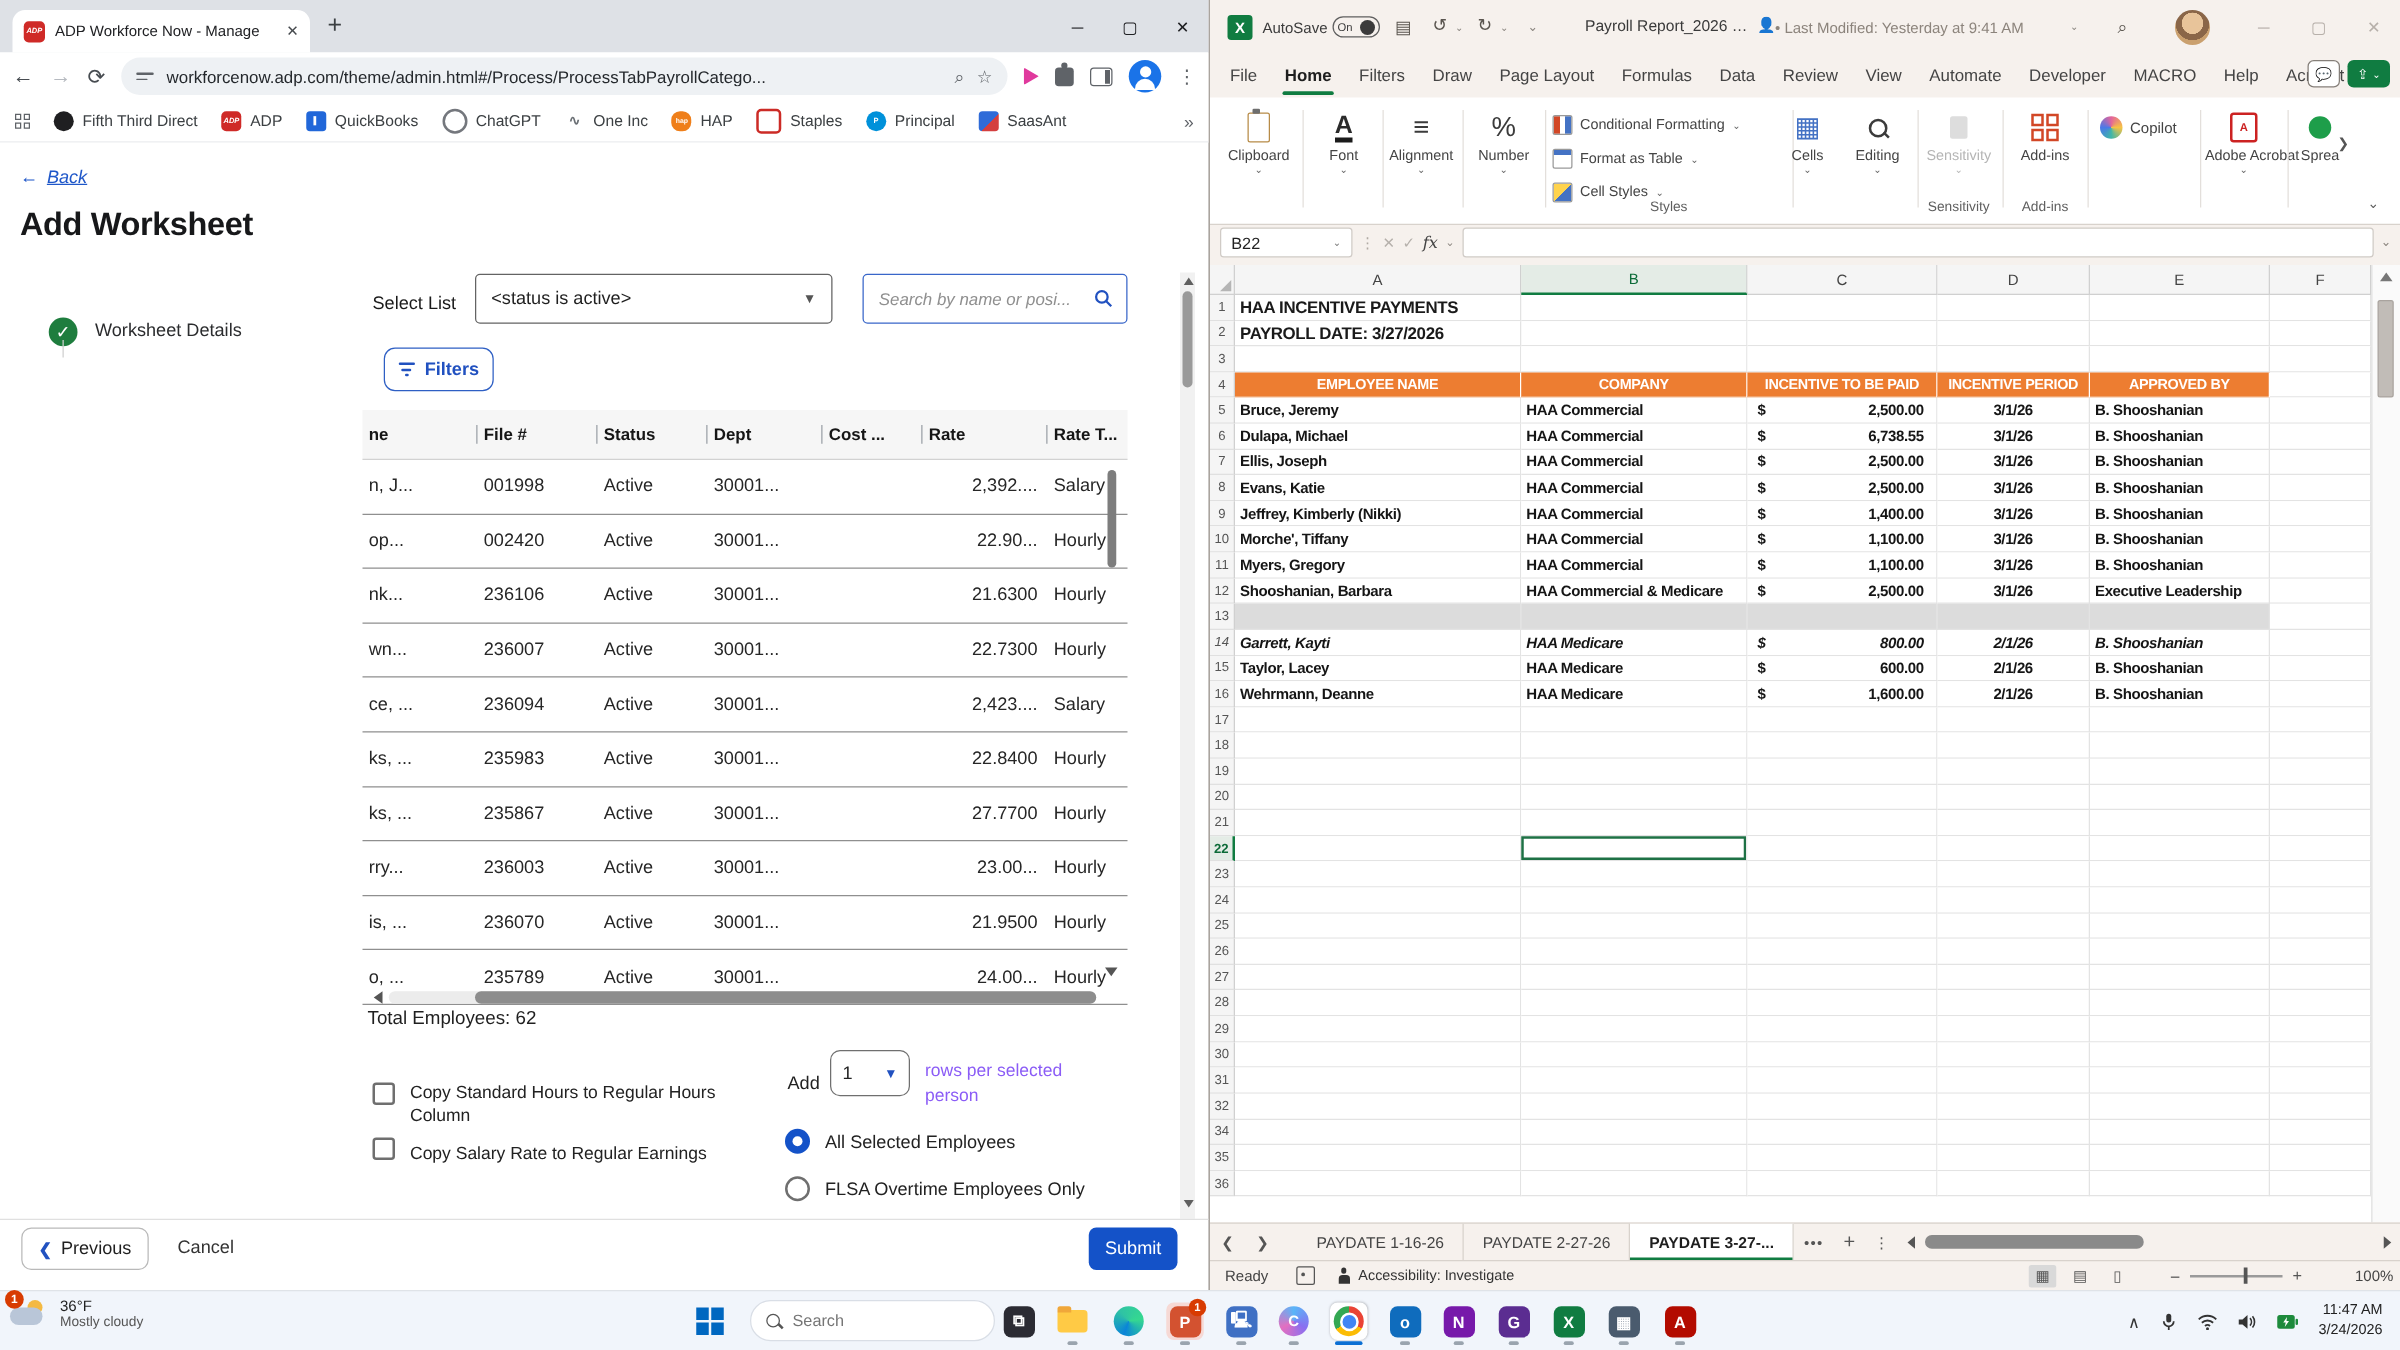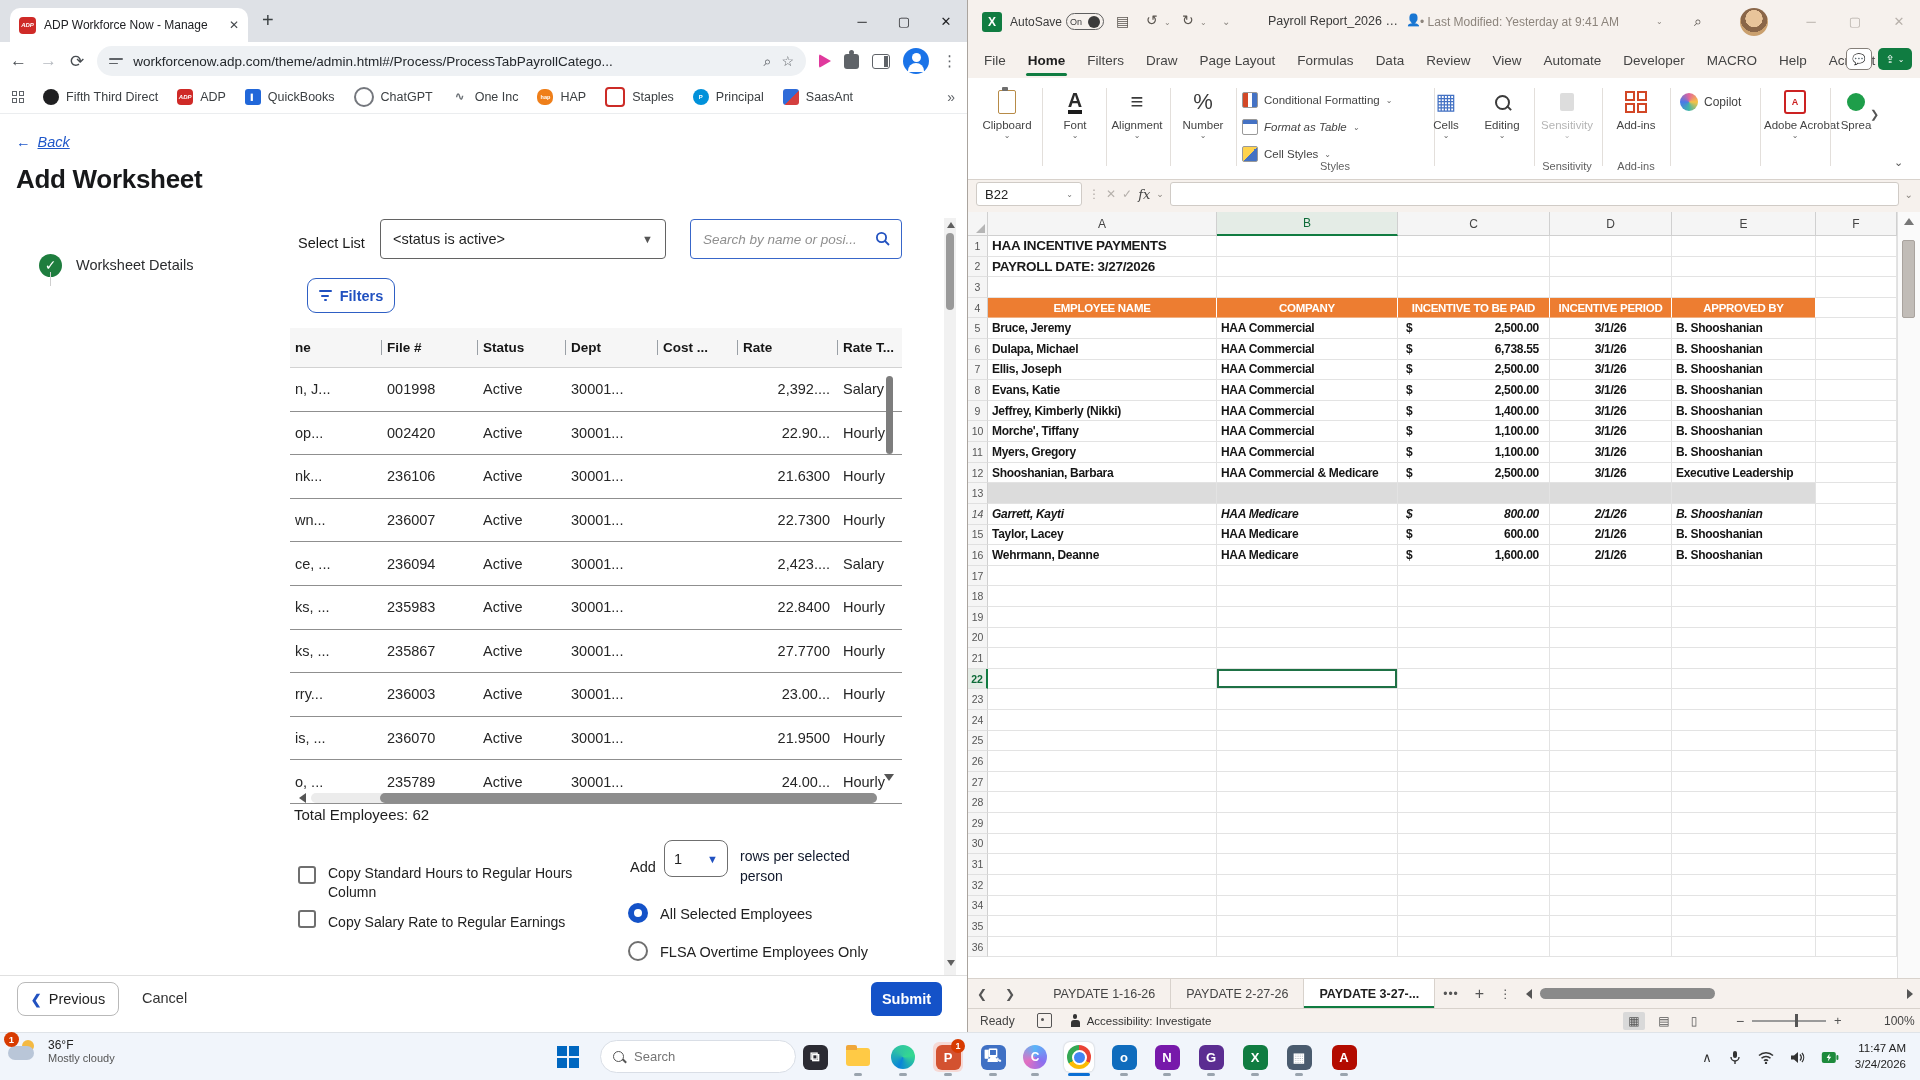--- a/index.html
+++ b/index.html
@@ -85,31 +85,31 @@
   .page-vthumb{left:946px;top:233px;width:8px;height:77px;background:#9a9a9a;border-radius:4px;}
   .page-vdown{left:947px;top:960px;width:0;height:0;border-left:4px solid transparent;border-right:4px solid transparent;border-top:6px solid #606060;}
   .total-emp{left:294px;top:806px;font-size:15px;color:#1f1f1f;}
   .chk{width:18px;height:18px;border:2px solid #6f6f6f;border-radius:3px;background:#fff;}
   .chk1{left:298px;top:866px;} .chk2{left:298px;top:910px;}
   .chk-lbl{font-size:14px;color:#222;line-height:1.35;}
   .chk1-lbl{left:328px;top:864px;width:255px;} .chk2-lbl{left:328px;top:913px;width:300px;}
   .add-lbl{left:630px;top:859px;font-size:14.5px;color:#222;}
   .add-dd{left:664px;top:840px;width:64px;height:37px;border:1px solid #6f6f6f;border-radius:8px;background:#fff;display:flex;align-items:center;padding:0 9px;font-size:14.5px;color:#222;}
   .add-dd .select-caret{color:#2151c0;}
-  .add-suffix{left:740px;top:846px;width:152px;font-size:14px;color:#0f172a;line-height:1.45;}
+  .add-suffix{left:740px;top:846px;width:152px;font-size:14px;color:#8b5cf6;line-height:1.45;}
   .radio-on{left:628px;top:903px;width:20px;height:20px;border-radius:50%;background:#1452c8;position:relative;}
   .radio-on::after{content:"";position:absolute;left:6px;top:6px;width:8px;height:8px;border-radius:50%;background:#fff;}
   .radio-off{left:628px;top:941px;width:20px;height:20px;border-radius:50%;border:2px solid #6f6f6f;background:#fff;}
   .radio-lbl{font-size:14.5px;color:#222;}
   .rad1-lbl{left:660px;top:906px;} .rad2-lbl{left:660px;top:944px;}
   .footer-line{left:0;top:975px;width:967px;height:1px;background:#e0e0e0;}
   .prev-btn{left:17px;top:982px;width:102px;height:34px;border:1px solid #b9b9b9;border-radius:8px;background:#fff;display:flex;align-items:center;justify-content:center;gap:7px;font-size:14.5px;color:#1f1f1f;}
   .prev-btn b{color:#2151c0;font-size:13px;}
   .cancel-btn{left:142px;top:990px;font-size:14.5px;color:#333;}
-  .submit-btn{left:871px;top:982px;width:71px;height:34px;border-radius:6px;background:#1452c8;color:#fff;font-size:14.5px;font-weight:700;display:flex;align-items:center;justify-content:center;}
+  .submit-btn{left:871px;top:982px;width:71px;height:34px;border-radius:6px;background:#1452c8;color:#fff;font-size:14.5px;font-weight:400;display:flex;align-items:center;justify-content:center;}
   
   #excel{left:967px;top:0;width:953px;height:1032px;background:#f6f1ed;border-left:1px solid #aaa49e;}
   .xl-titlebar{left:0;top:0;width:953px;height:43px;}
   .xl-logo{left:14px;top:12px;width:20px;height:20px;background:#107C41;border-radius:3px;color:#fff;font-size:12px;font-weight:700;display:flex;align-items:center;justify-content:center;}
   .xl-autosave{left:42px;top:15px;font-size:12px;color:#3b3b3b;}
   .xl-toggle{left:98px;top:13px;width:38px;height:17px;border:1px solid #5f5f5f;border-radius:9px;display:flex;align-items:center;padding:0 3px;gap:3px;}
   .xl-toggle .t-lbl{font-size:9px;color:#3b3b3b;}
   .xl-toggle .t-knob{width:12px;height:12px;border-radius:50%;background:#3b3b3b;margin-left:auto;}
   .tb-ic{font-size:14px;color:#5a554f;}
   .tb-caret{font-size:8px;color:#8a857f;}
@@ -571,21 +571,21 @@
         <div class="ric">%</div>
         <div class="rlb">Number</div>
           <div class="rcar">⌄</div>
       </div>
       <div class="rsep" style="left:268px;"></div>
       <div class="srow" style="top:10px;">
         <span class="sic cf-ic"></span>
         <span>Conditional Formatting</span>
           <span class="rcar">⌄</span>
       </div>
-      <div class="srow" style="top:37px;font-style:italic;">
+      <div class="srow" style="top:37px;">
         <span class="sic ft-ic"></span>
         <span>Format as Table</span>
           <span class="rcar">⌄</span>
       </div>
       <div class="srow" style="top:64px;">
         <span class="sic cs-ic"></span>
         <span>Cell Styles</span>
           <span class="rcar">⌄</span>
       </div>
       <div class="gcap" style="left:274px;width:186px;">Styles</div>

